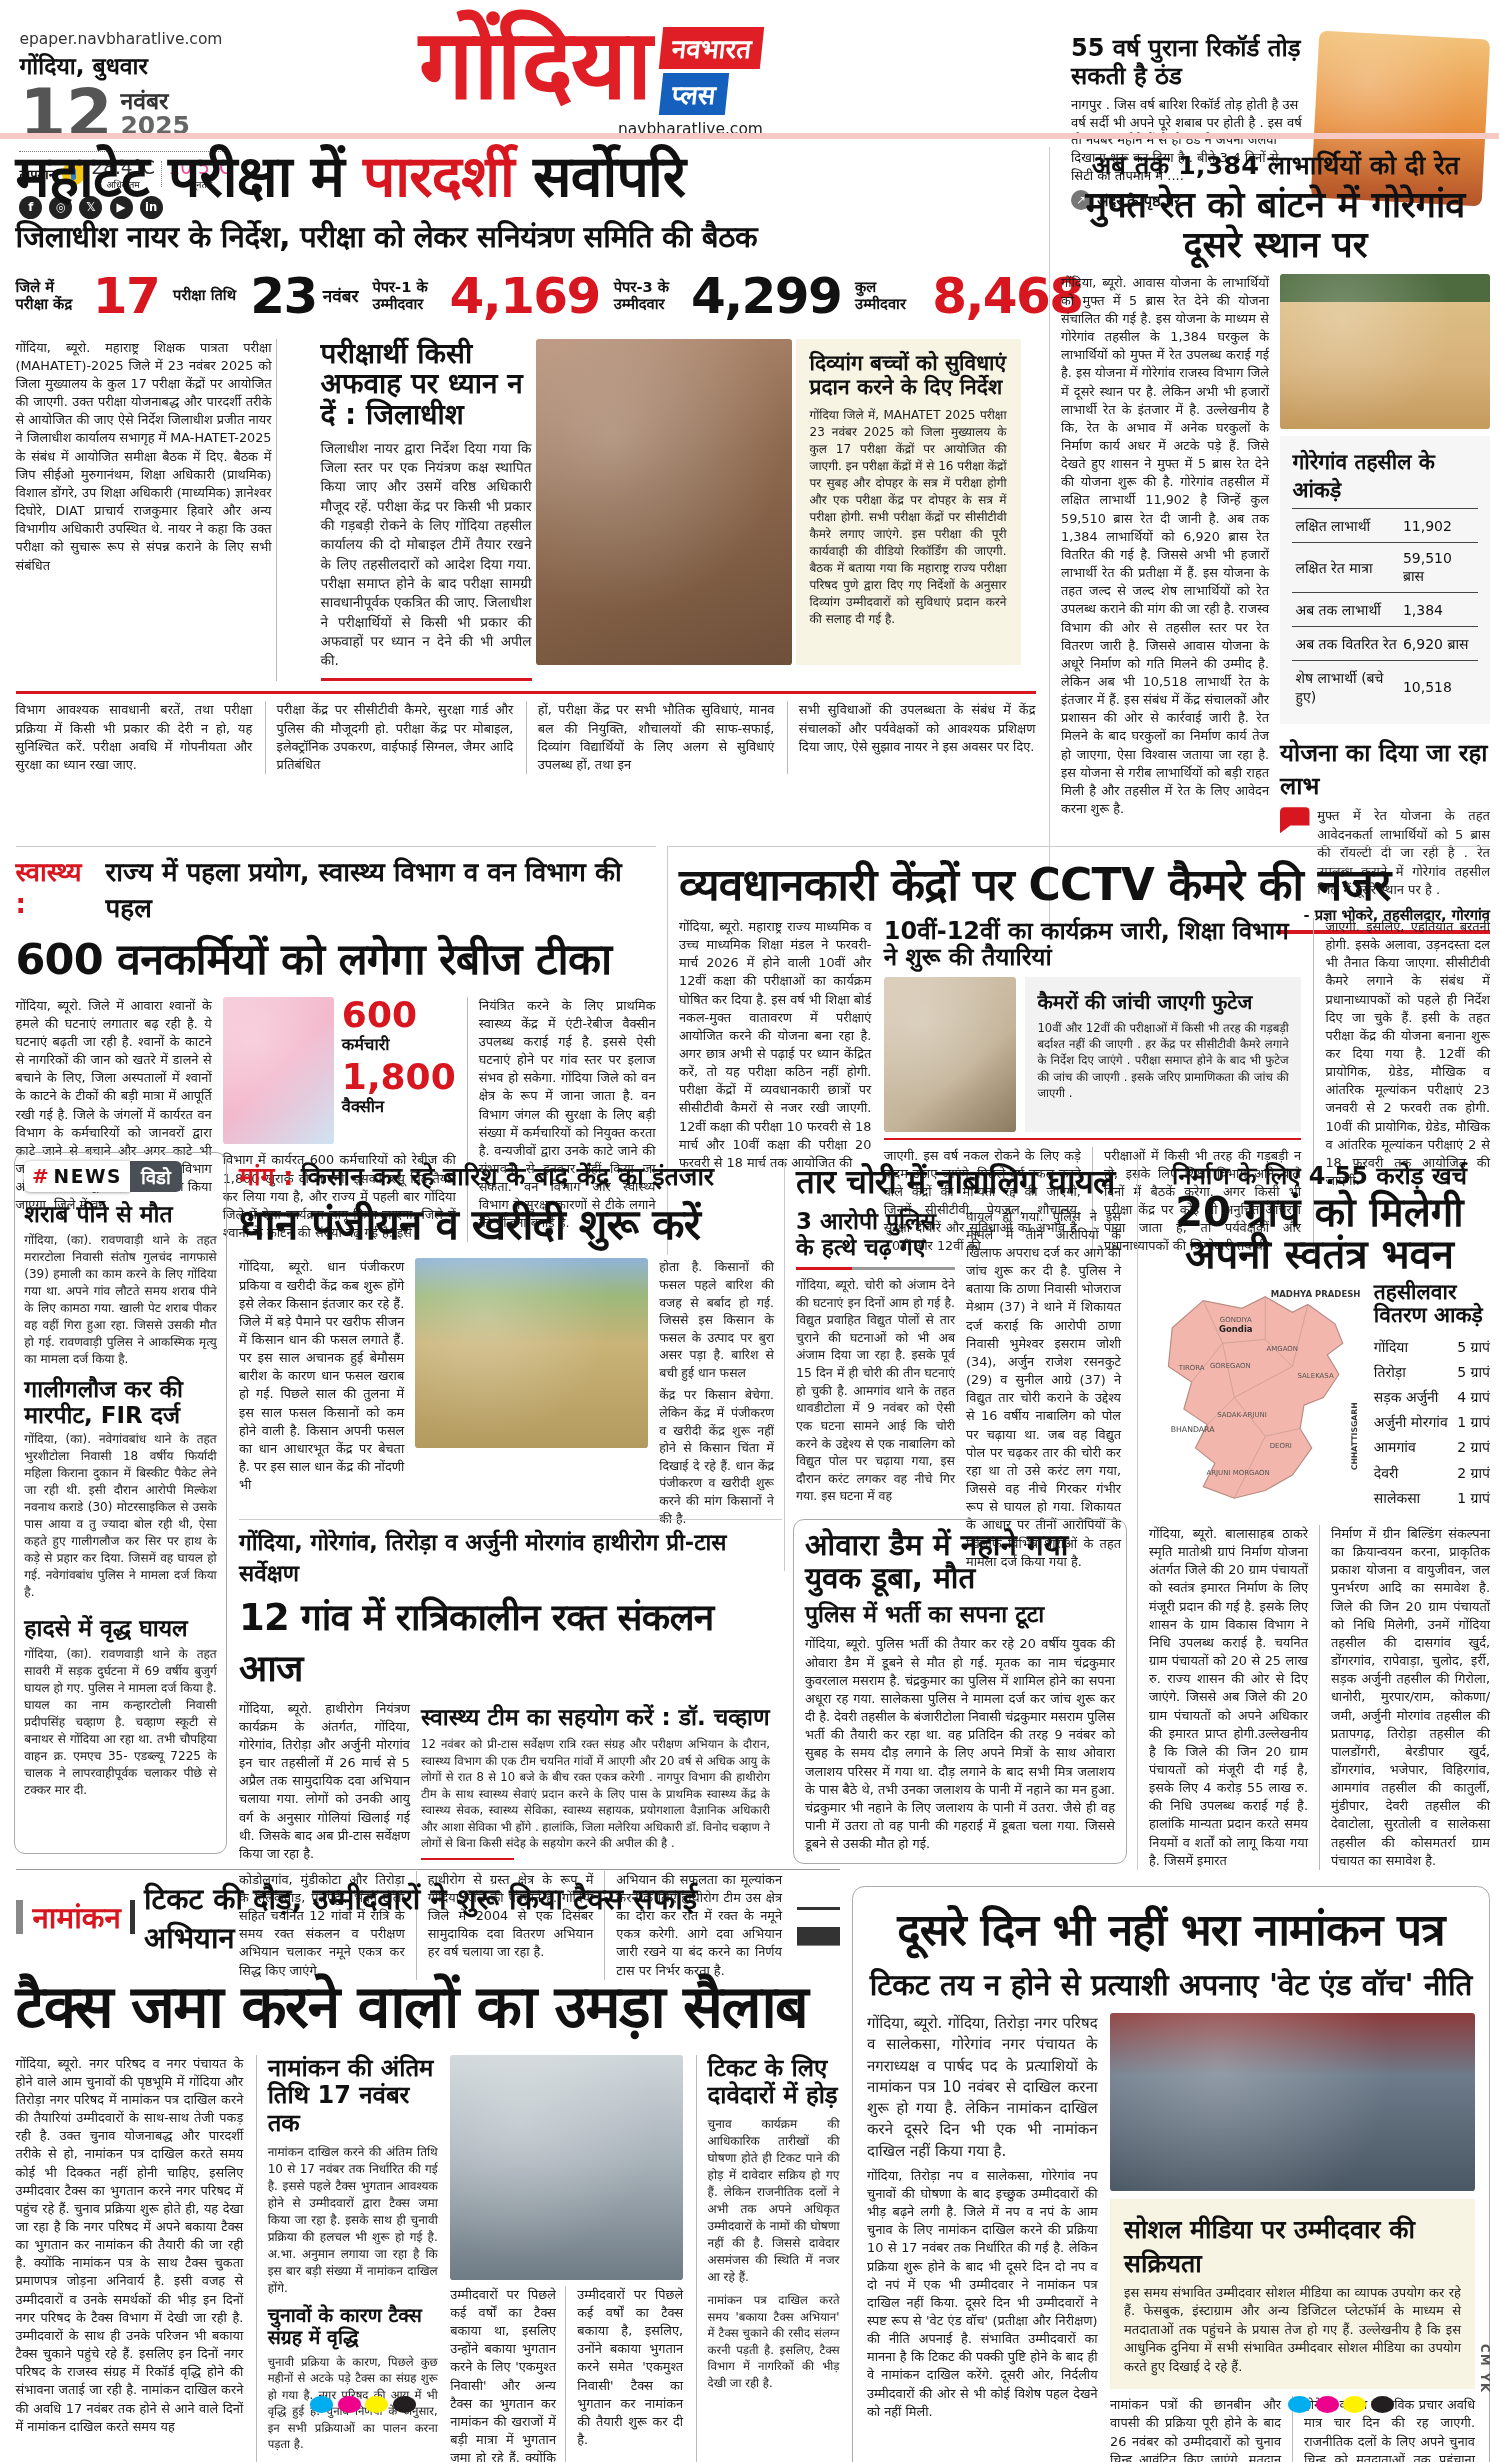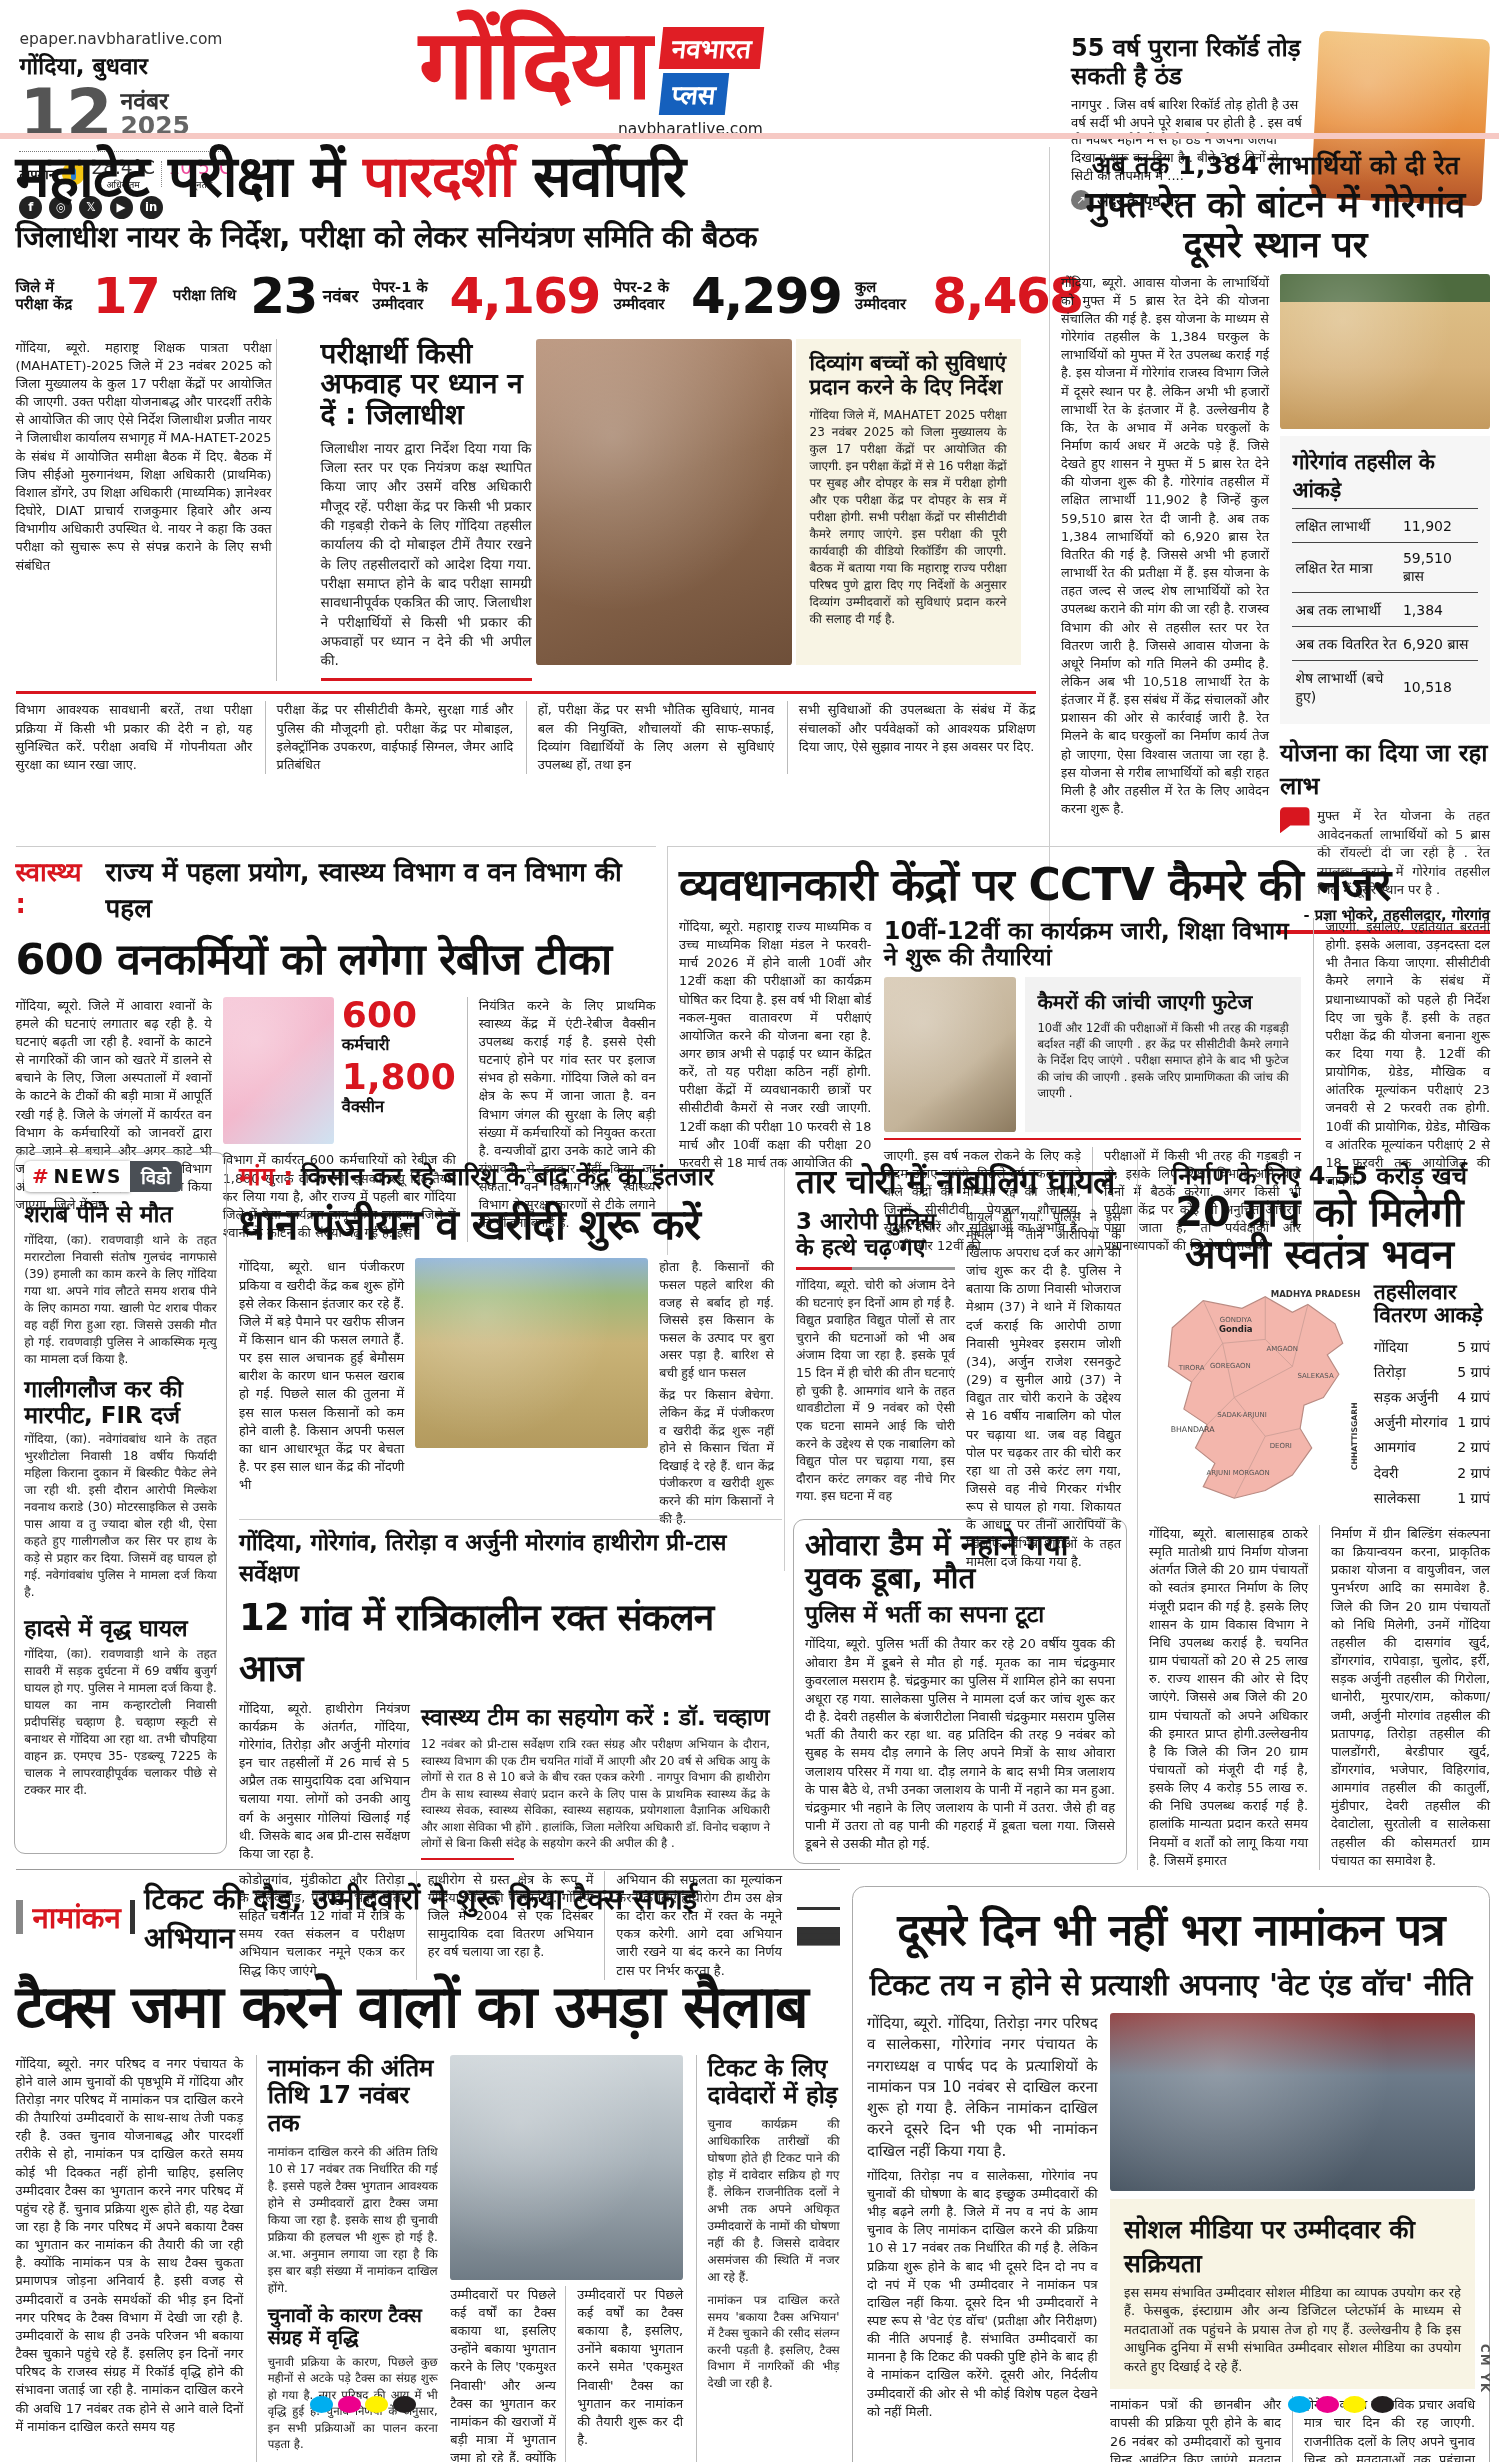--- a/index.html
+++ b/index.html
@@ -106,21 +106,21 @@
       <div class="stat">
           <span class="lbl">परीक्षा तिथि</span>
           <span class="num">23</span>
           <span style="font-weight:bold;font-size:17px;">नवंबर</span>
         </div>
       <div class="stat">
           <span class="lbl">पेपर-1 के उम्मीदवार</span>
           <span class="num num-red">4,169</span>
         </div>
       <div class="stat">
-          <span class="lbl">पेपर-2 के उम्मीदवार</span>
+          <span class="lbl">पेपर-3 के उम्मीदवार</span>
           <span class="num">4,299</span>
         </div>
       <div class="stat">
           <span class="lbl">कुल उम्मीदवार</span>
           <span class="num num-red">8,468</span>
         </div>
     </div>
 
     <div style="display:flex; gap:4px; margin-top:14px;">
       <div style="width:256px;" class="body-text">गोंदिया, ब्यूरो. महाराष्ट्र शिक्षक पात्रता परीक्षा (MAHATET)-2025 जिले में 23 नवंबर 2025 को जिला मुख्यालय के कुल 17 परीक्षा केंद्रों पर आयोजित की जाएगी. उक्त परीक्षा योजनाबद्ध और पारदर्शी तरीके से आयोजित की जाए ऐसे निर्देश जिलाधीश प्रजीत नायर ने जिलाधीश कार्यालय सभागृह में MA-HATET-2025 के संबंध में आयोजित समीक्षा बैठक में दिए. बैठक में जिप सीईओ मुरुगानंथम, शिक्षा अधिकारी (प्राथमिक) विशाल डोंगरे, उप शिक्षा अधिकारी (माध्यमिक) ज्ञानेश्वर दिघोरे, DIAT प्राचार्य राजकुमार हिवारे और अन्य विभागीय अधिकारी उपस्थित थे. नायर ने कहा कि उक्त परीक्षा को सुचारू रूप से संपन्न कराने के लिए सभी संबंधित</div>

